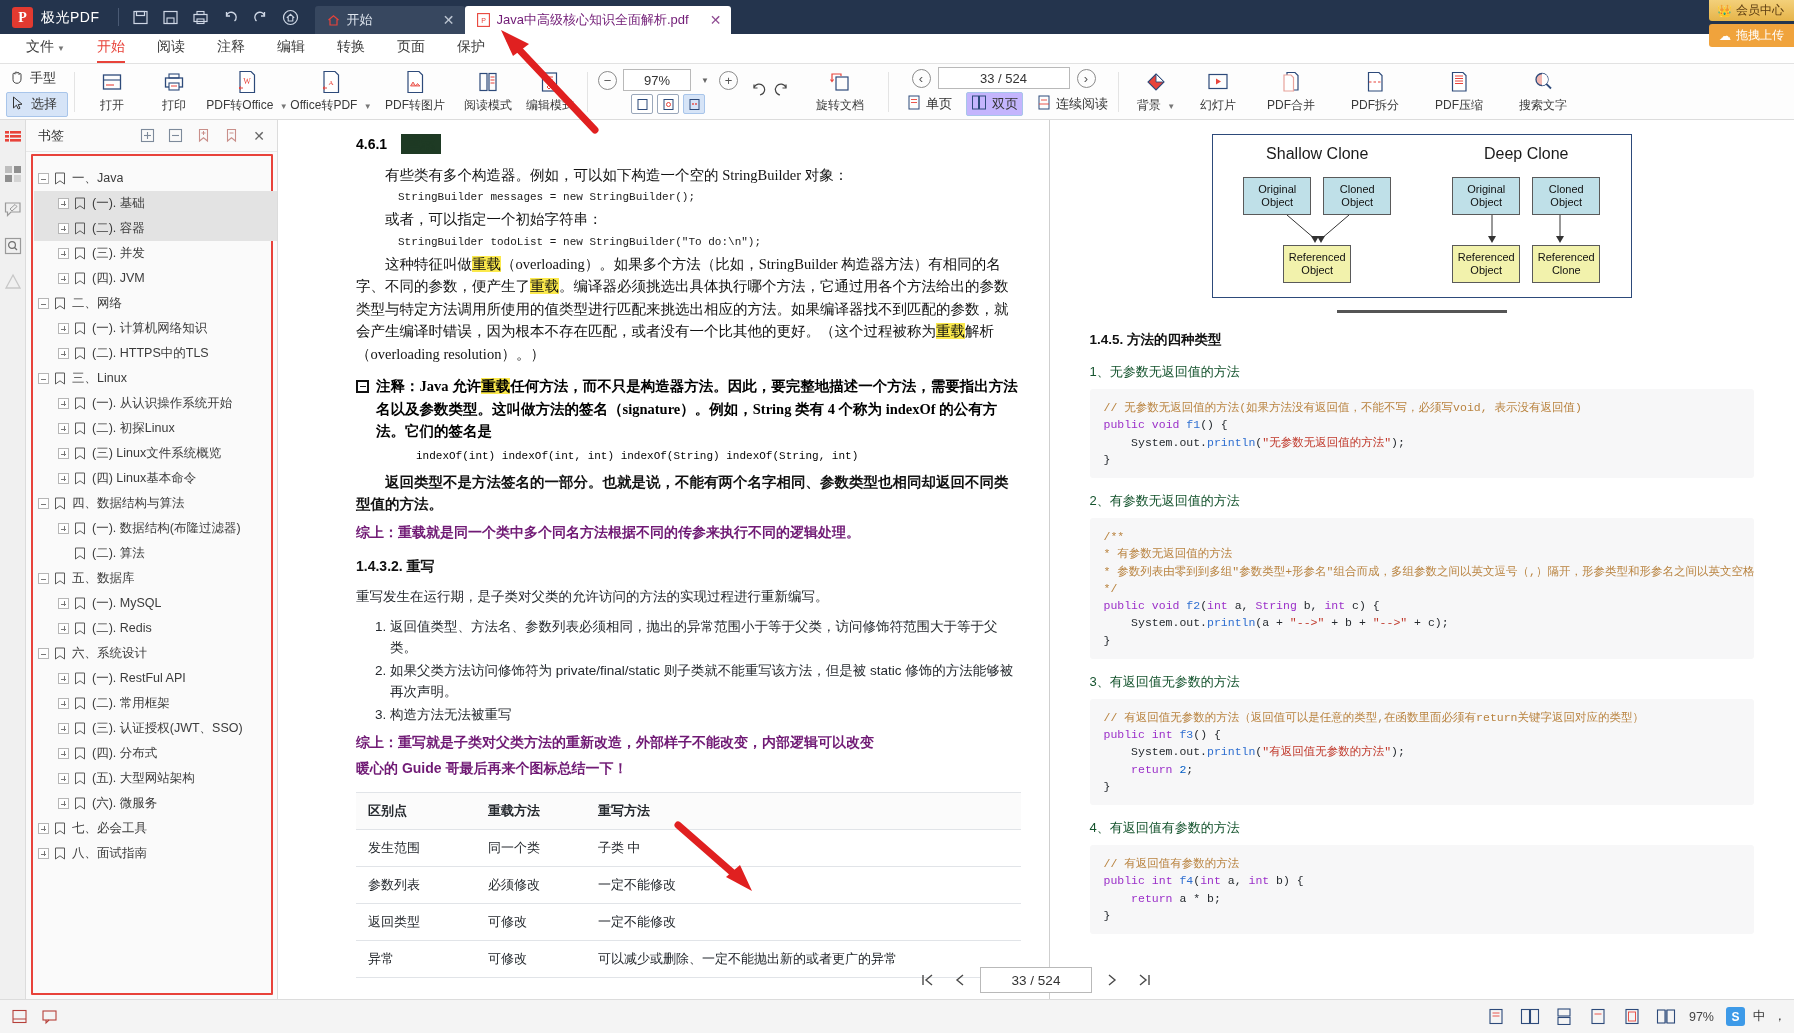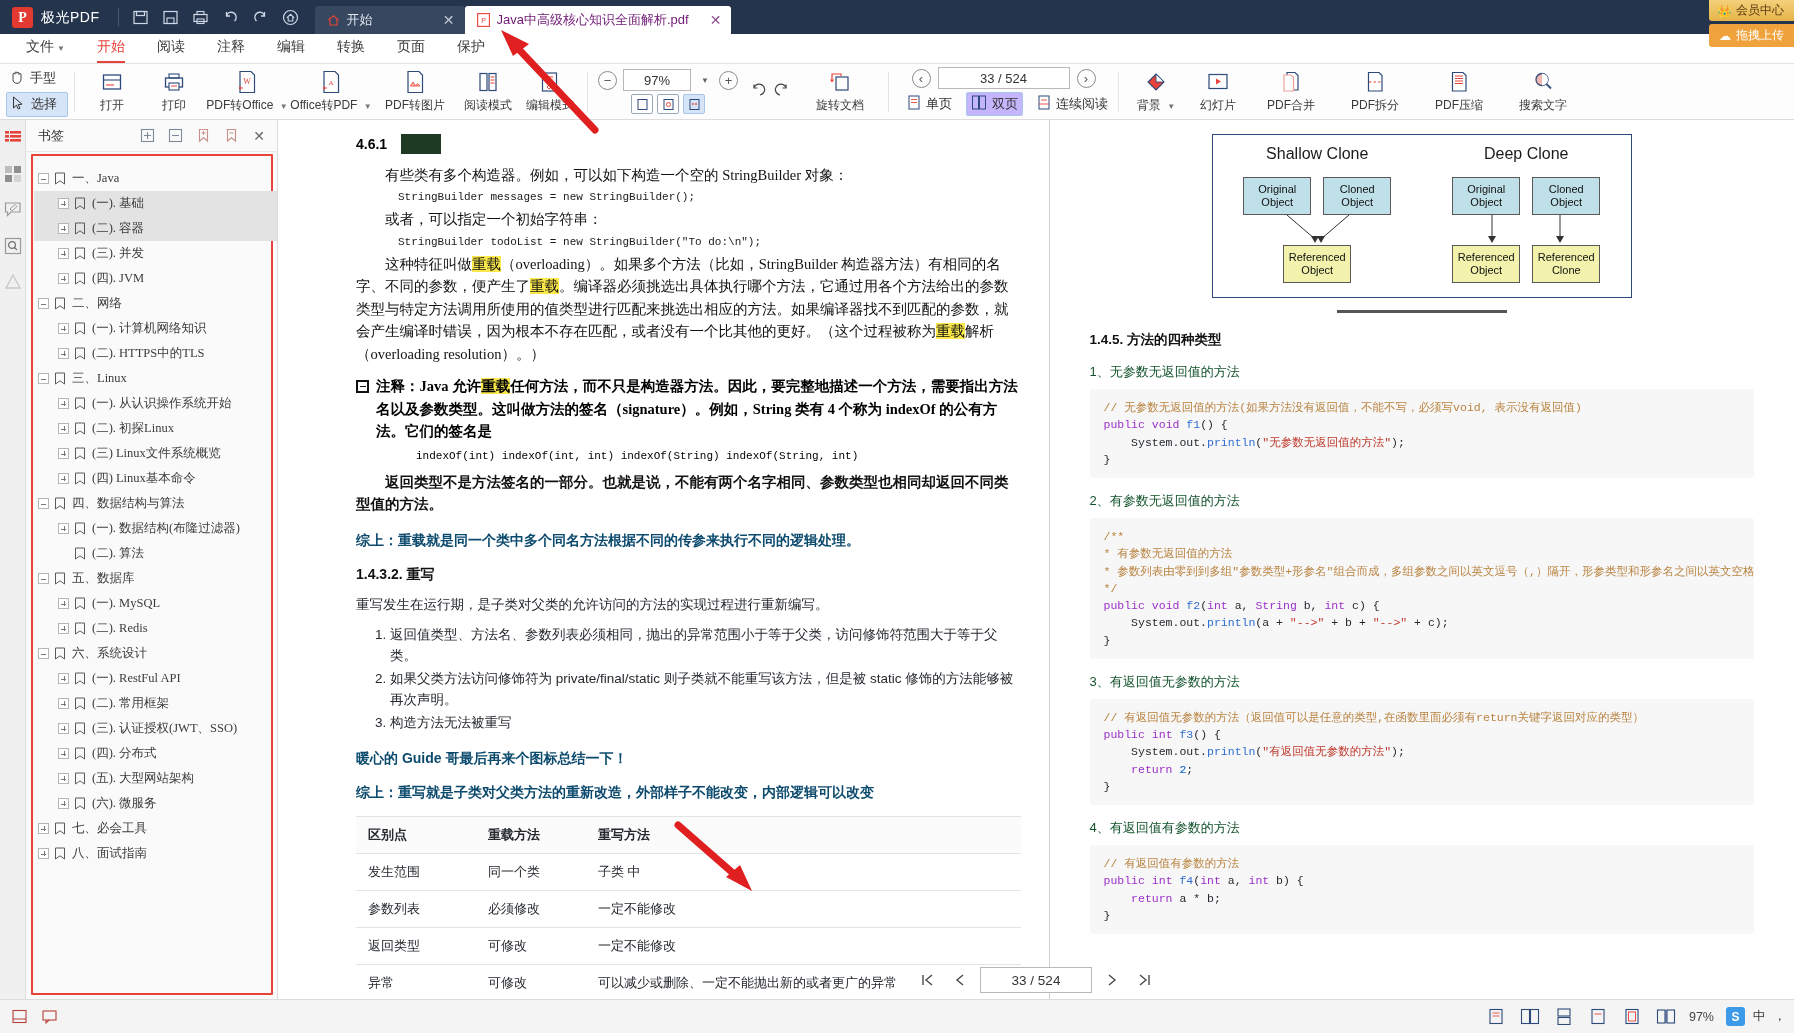--- a/index.html
+++ b/index.html
@@ -132,21 +132,21 @@
   .side-title { font-size: 13px; color: #333; flex: 1; }
   .side-hbtn { width: 24px; height: 22px; display: flex; align-items: center; justify-content: center; }
   .bm-wrap { flex: 1; position: relative; overflow: hidden; padding: 6px 0 0 0; }
   .bm-outline {
     position: absolute; left: 5px; right: 4px; top: 2px; bottom: 4px;
     border: 2px solid #e8423a; pointer-events: none; border-radius: 1px;
   }
   .bm-list { position: relative; padding: 8px 0 0 8px; }
   .bm-row {
     display: flex; align-items: center; height: 25px; font-size: 12.5px; color: #3b3b3b;
-    padding-right: 6px; white-space: nowrap; font-family: Liberation Serif, serif;
+    padding-right: 6px; white-space: nowrap;
   }
   .bm-row.hl { background: #e3e3e3; }
   .bm-exp {
     width: 11px; height: 11px; border: 1px solid #b6b6b6; background: #fff; position: relative;
     margin-right: 5px; flex: 0 0 11px;
   }
   .bm-exp::before {
     content:""; position: absolute; left: 2px; right: 2px; top: 4.5px; height: 1px; background: #777;
   }
   .bm-exp.plus::after {
@@ -178,21 +178,21 @@
   }
   .hl-y { background: #fbe94c; }
   .note-row { display: flex; gap: 7px; margin-top: 10px; }
   .note-box {
     width: 13px; height: 13px; border: 2px solid #111; margin-top: 5px; flex: 0 0 13px;
     display: flex; align-items: center; justify-content: center;
   }
   .note-box i { display:block; width: 6px; height: 1px; background: #111; }
   .note-body { font-family: "Liberation Serif", serif; font-size: 14.5px; line-height: 1.55; font-weight: bold; }
   .siglist { font-family: "Liberation Mono", monospace; font-size: 11px; margin: 6px 0 6px 60px; line-height: 1.45; }
-  .concl { font-weight: bold; font-size: 14px; margin: 16px 0 0 0; color: #0c4a6e; font-family:"Liberation Sans",sans-serif;}
+  .concl { font-weight: bold; font-size: 14px; margin: 8px 0 0 0; color: #701a75; font-family:"Liberation Sans",sans-serif;}
   .h-sub { font-weight: bold; font-size: 14px; margin: 16px 0 10px 0; font-family:"Liberation Sans",sans-serif; color:#111;}
   .para-sans { font-size: 13.5px; line-height: 1.6; color: #25292e; }
   ol.doc-ol { margin: 10px 0 0 34px; font-size: 13.5px; line-height: 1.55; color: #25292e; }
   ol.doc-ol li { margin-bottom: 2px; }
 
   table.cmp { width: 100%; border-collapse: collapse; margin-top: 14px; font-size: 13px; }
   table.cmp th, table.cmp td {
     border-top: 1px solid #e1e4e8; border-bottom: 1px solid #e1e4e8;
     padding: 9px 12px; text-align: left; color: #25292e;
   }
@@ -992,22 +992,22 @@
 
         <div class="h-sub">1.4.3.2. 重写</div>
         <div class="para-sans">重写发生在运行期，是子类对父类的允许访问的方法的实现过程进行重新编写。</div>
 
         <ol class="doc-ol">
           <li>返回值类型、方法名、参数列表必须相同，抛出的异常范围小于等于父类，访问修饰符范围大于等于父类。</li>
           <li>如果父类方法访问修饰符为 private/final/static 则子类就不能重写该方法，但是被 static 修饰的方法能够被再次声明。</li>
           <li>构造方法无法被重写</li>
         </ol>
 
+        <div class="concl">综上：重写就是子类对父类方法的重新改造，外部样子不能改变，内部逻辑可以改变</div>
         <div class="concl">暖心的 Guide 哥最后再来个图标总结一下！</div>
-        <div class="concl">综上：重写就是子类对父类方法的重新改造，外部样子不能改变，内部逻辑可以改变</div>
 
         <table class="cmp">
           <thead>
             <tr>
               <th class="c0">区别点</th>
               <th class="c1">重载方法</th>
               <th>重写方法</th>
             </tr>
           </thead>
           <tbody>

